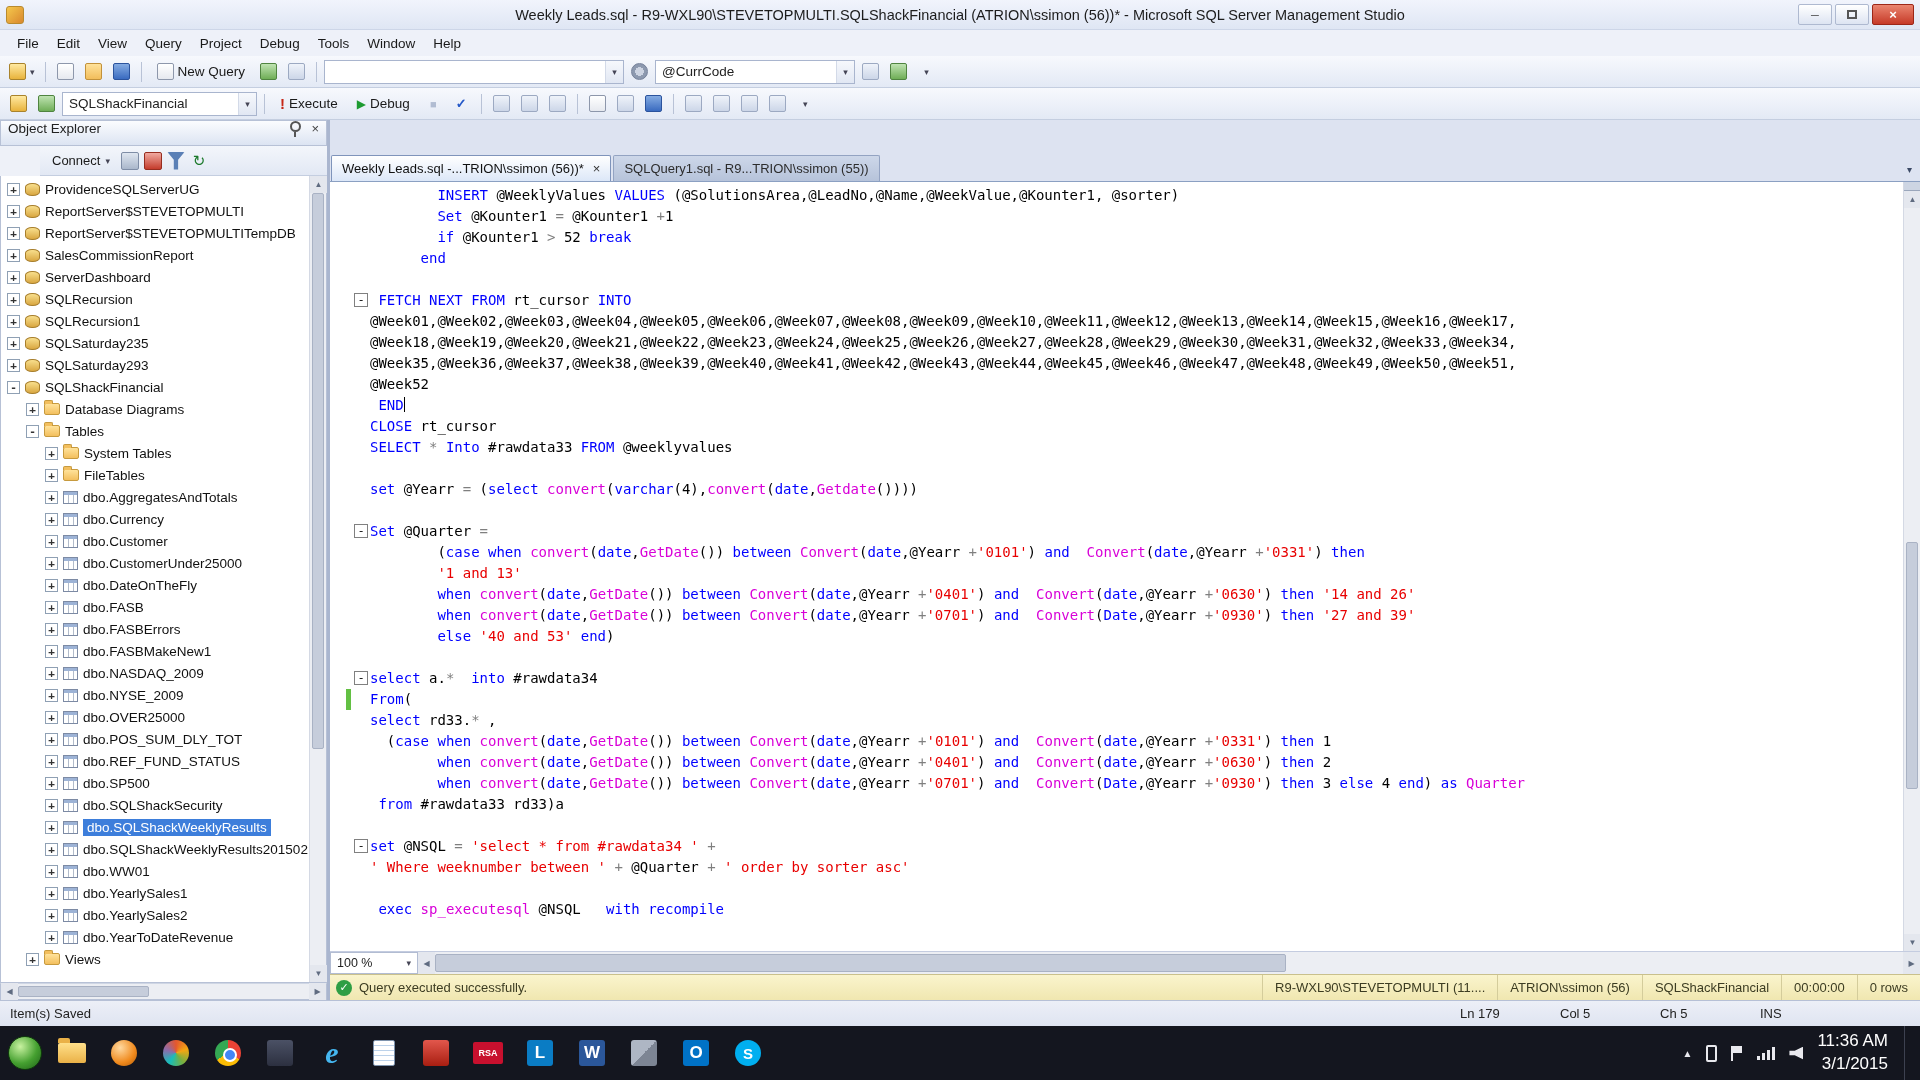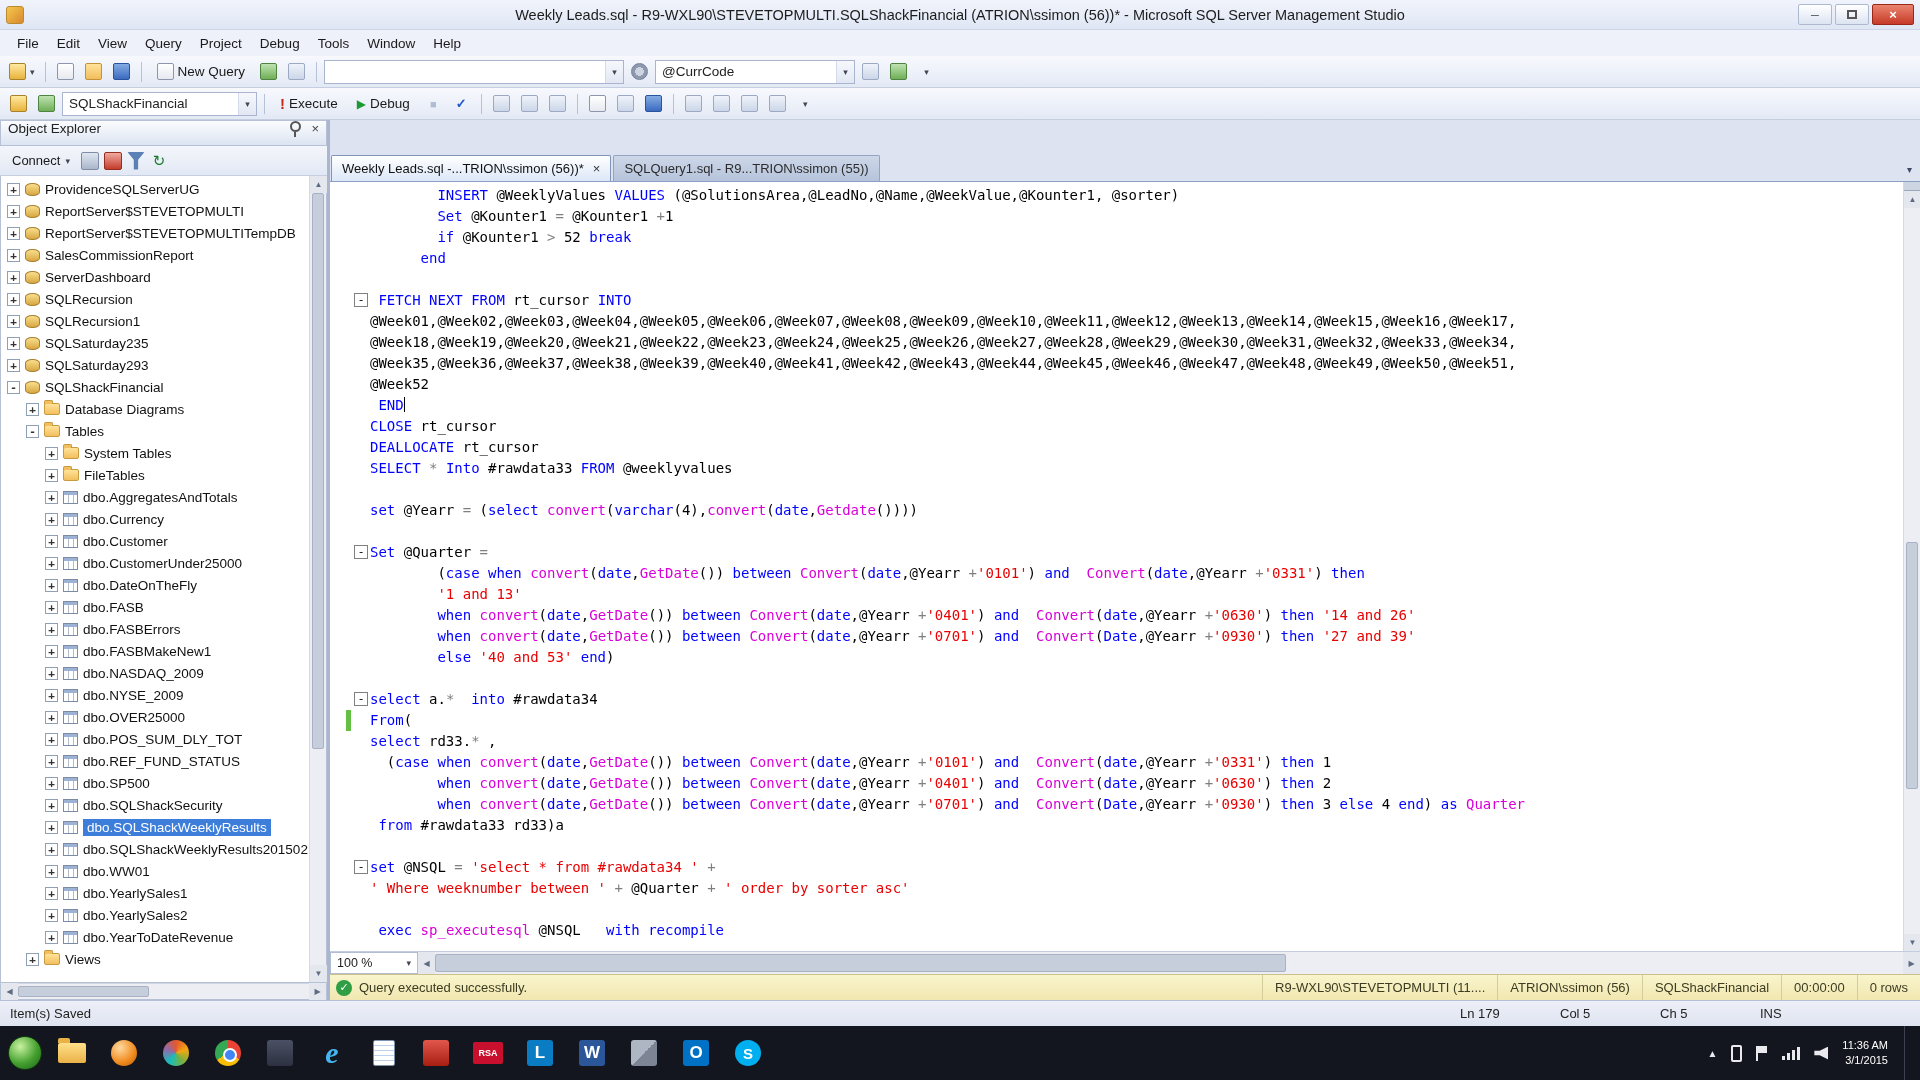--- a/index.html
+++ b/index.html
@@ -44,21 +44,21 @@
   
   .main { flex:1; min-height:0; display:flex; background:#c6d0e2; }
 
   
   .object-explorer { width:330px; flex:none; display:flex; flex-direction:column; background:#eef1f8; border-right:3px solid #aab6cf; }
   .oe-header { height:26px; display:flex; align-items:flex-start; padding:0 7px; font-size:13.5px; color:#222; background:linear-gradient(#fbfcfe,#dce4f2); border:1px solid #b7c1d6; }
   .oe-header .sp { flex:1; }
   .pin-ic { width:11px; height:11px; border:2px solid #555; border-radius:50%; position:relative; margin-right:10px; }
   .pin-ic::after { content:""; position:absolute; left:2px; top:9px; width:2px; height:5px; background:#555; }
   .oe-x { font-size:13px; color:#444; }
-  .oe-toolbar { height:30px; display:flex; align-items:center; gap:5px; padding:0 6px; border-bottom:1px solid #c4cee0; background:linear-gradient(#f3f6fb,#e2e8f4); font-size:13px; }
+  .oe-toolbar { height:30px; display:flex; align-items:center; gap:5px; padding:0 6px; border-bottom:1px solid #c4cee0; background:linear-gradient(#f3f6fb,#e2e8f4); font-size:13px;margin-left:40px; }
   .oe-connect { display:flex; align-items:center; gap:5px; padding:2px 6px; border-radius:2px; color:#1a1a1a; }
   .oe-ic { width:18px; height:18px; border-radius:2px; flex:none; }
   .oe-ic.server { background:linear-gradient(#dfe6f0,#aab7cb); border:1px solid #7f8da6; }
   .oe-ic.red { background:linear-gradient(#f0a9a0,#c43c2c); border:1px solid #962d20; }
   .oe-ic.funnel { background:#5b80b6; clip-path:polygon(0 0,100% 0,62% 46%,62% 100%,38% 100%,38% 46%); }
   .oe-ic.refresh { color:#1d7a2c; font-size:15px; text-align:center; line-height:18px; }
   .oe-body { flex:1; min-height:0; display:flex; background:#fff; border:1px solid #b7c1d6; border-top:none; }
   .tree-rows { flex:1; overflow:hidden; padding-top:2px; }
   .tree-row { height:22px; display:flex; align-items:center; white-space:nowrap; overflow:hidden; font-size:13.5px; color:#111; }
   .expander { width:13px; height:13px; flex:none; border:1px solid #8fa0b4; background:#fff; color:#333; font:bold 11px/11px "DejaVu Sans Mono", monospace; display:flex; align-items:center; justify-content:center; margin-right:5px; }
@@ -137,21 +137,21 @@
   .st-skype { width:26px; height:26px; background:#00aff0; border-radius:50%; font-size:15px; }
   .tray { margin-left:auto; display:flex; align-items:center; gap:14px; color:#e9e9ee; }
   .tray-chevron { font-size:10px; color:#e9e9ee; }
   .tray-phone { width:11px; height:17px; border:2px solid #e9e9ee; border-radius:2px; }
   .tray-flag { width:12px; height:15px; position:relative; }
   .tray-flag::before { content:""; position:absolute; left:0; top:0; bottom:0; width:2px; background:#e9e9ee; }
   .tray-flag::after { content:""; position:absolute; left:2px; top:0; width:9px; height:7px; background:#e9e9ee; }
   .tray-net { display:flex; align-items:flex-end; gap:2px; height:14px; }
   .tray-net span { width:3px; background:#e9e9ee; display:block; }
   .tray-vol { width:14px; height:13px; background:#e9e9ee; clip-path:polygon(0 32%,38% 32%,100% 0,100% 100%,38% 68%,0 68%); }
-  .clock { text-align:right; font-size:11px; line-height:1.35; color:#fff; }
+  .clock { text-align:right; font-size:17px; line-height:1.35; color:#fff; }
   .show-desktop { width:8px; height:100%; border-left:1px solid #3d4150; margin-left:4px; }
 </style>
 </head>
 <body>
 
 <div class="app">
   <div class="frame">
 
     <div class="titlebar">
       <div class="app-icon"></div>
@@ -570,24 +570,20 @@
                   <div class="lmargin"></div>
                   <div class="ltext"><span class="c-p">@Week52</span></div>
                 </div>
                 <div class="code-line">
                   <div class="lmargin"></div>
                   <div class="ltext"><span class="c-p"> </span><span class="c-k">END</span><span class="caret"></span></div>
                 </div>
                 <div class="code-line">
                   <div class="lmargin"></div>
                   <div class="ltext"><span class="c-k">CLOSE</span><span class="c-p"> rt_cursor</span></div>
-                </div>
-                <div class="code-line">
-                  <div class="lmargin"></div>
-                  <div class="ltext"><span class="c-k">DEALLOCATE</span><span class="c-p"> rt_cursor</span></div>
                 </div>
                 <div class="code-line">
                   <div class="lmargin"></div>
                   <div class="ltext"><span class="c-k">SELECT</span><span class="c-p"> </span><span class="c-o">*</span><span class="c-p"> </span><span class="c-k">Into</span><span class="c-p"> #rawdata33 </span><span class="c-k">FROM</span><span class="c-p"> @weeklyvalues</span></div>
                 </div>
                 <div class="code-line">
                   <div class="lmargin"></div>
                   <div class="ltext"></div>
                 </div>
                 <div class="code-line">

